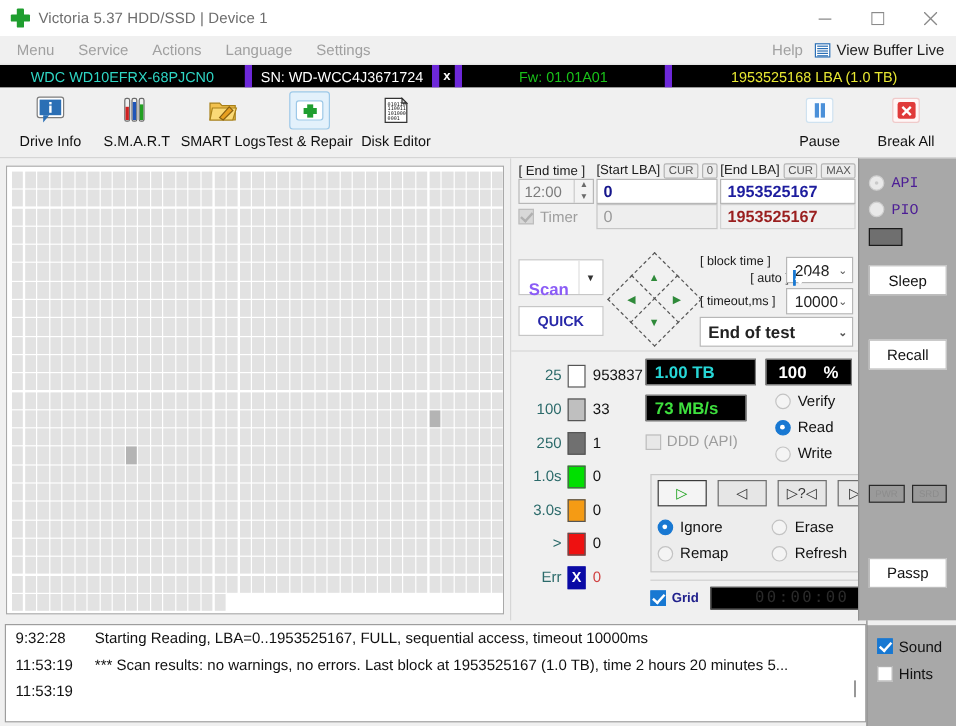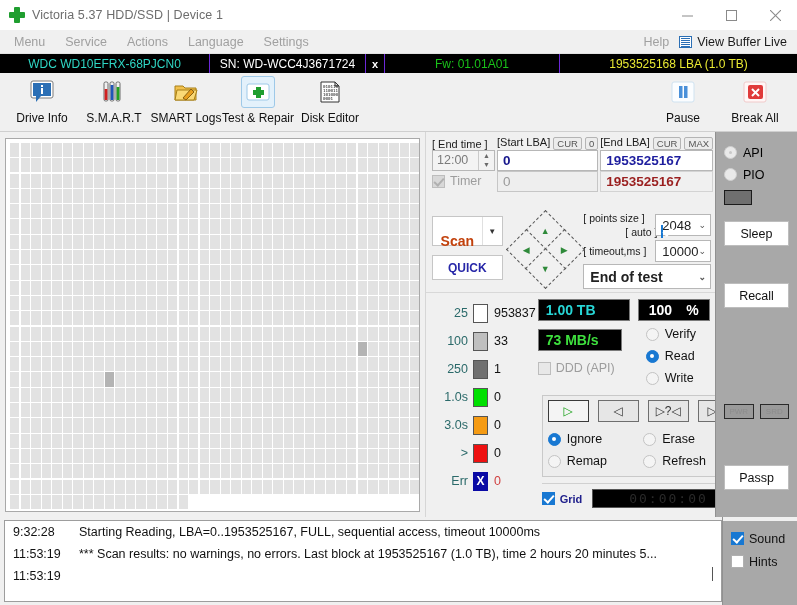--- a/index.html
+++ b/index.html
@@ -108,21 +108,21 @@
   .drivestrip {
     height: 19px;
     background: #000000;
     display: flex;
     align-items: stretch;
     flex: 0 0 auto;
     font-size: 12px;
   }
   .ds-cell {
     display: flex; align-items: center; justify-content: center;
-    border-right: 1px solid #6d28d9;
+    border-right: 6px solid #6d28d9;
     box-sizing: border-box;
     white-space: nowrap;
   }
   .ds-model { width: 210px; color: #2fd6c4; }
   .ds-sn    { width: 156px; color: #ffffff; }
   .ds-x     { width: 19px; color: #ffffff; font-weight: bold; font-size: 11px;}
   .ds-fw    { width: 175px; color: #19c219; }
   .ds-cap   { flex: 1; color: #e8e832; border-right: none; }
 
   
@@ -299,21 +299,21 @@
   
   .midblock { display: flex; padding: 4px 4px 0 6px; height: 82px; }
   .scancol { width: 74px; }
   .scanbtn {
     display: flex; height: 30px; margin-top: 6px;
     border: 1px solid #c6c6c6; background: #ffffff;
     box-sizing: border-box;
   }
   .scanbtn .t {
     flex: 1; display: flex; align-items: center; justify-content: center;
-    font-weight: bold; color: #c2410c; font-size: 14px; margin-top: 20px;
+    font-weight: bold; color: #8b5cf6; font-size: 14px; margin-top: 20px;
   }
   .scanbtn .arrow {
     width: 19px; border-left: 1px solid #e0e0e0;
     display: flex; align-items: center; justify-content: center;
     font-size: 8px; color: #333;
   }
   .quickbtn {
     height: 25px; margin-top: 9px;
     border: 1px solid #c6c6c6; background: #ffffff;
     display: flex; align-items: center; justify-content: center;
@@ -452,21 +452,21 @@
   }
   .sc-dot {
     width: 13px; height: 13px; border-radius: 50%;
     background: #e9e9e9; border: 1px solid #cfcfcf;
     margin-right: 6px; box-sizing: border-box; position: relative;
   }
   .sc-dot.on:after{
     content:""; position:absolute; left:4px; top:4px; width:3px;height:3px;
     border-radius:50%; background:#c9c9c9;
   }
-  .sc-label { color: #000000; font-size: 12.5px; }
+  .sc-label { color: #4c1d95; font-size: 12.5px; font-family: Liberation Mono, monospace; }
   .sc-chip {
     width: 26px; height: 13px; background: #6f6f6f;
     border: 1px solid #1b1b1b; margin: 6px 0 0 8px;
   }
   .sc-btn {
     height: 25px; margin: 0 8px;
     background: #ffffff; border: 1px solid #bdbdbd;
     display: flex; align-items: center; justify-content: center;
     font-size: 12.5px; color: #111;
     box-sizing: border-box;
@@ -1727,21 +1727,21 @@
                 <span>▶</span>
               </div>
             <div class="dq down">
                 <span>▼</span>
               </div>
           </div>
 
           <div class="selcol">
             <div class="selrow">
               <div style="width:72px">
-                <div class="sellbl">[ points size ]</div>
+                <div class="sellbl">[ block time ]</div>
                 <div style="display:flex;align-items:center;margin-top:1px">
                   <span class="sellbl inline">[ auto ]</span>
                   <span class="chkbox on"></span>
                 </div>
               </div>
               <div class="combo">
                 <span class="cv">2048</span>
                 <span class="cc">⌄</span>
               </div>
             </div>

